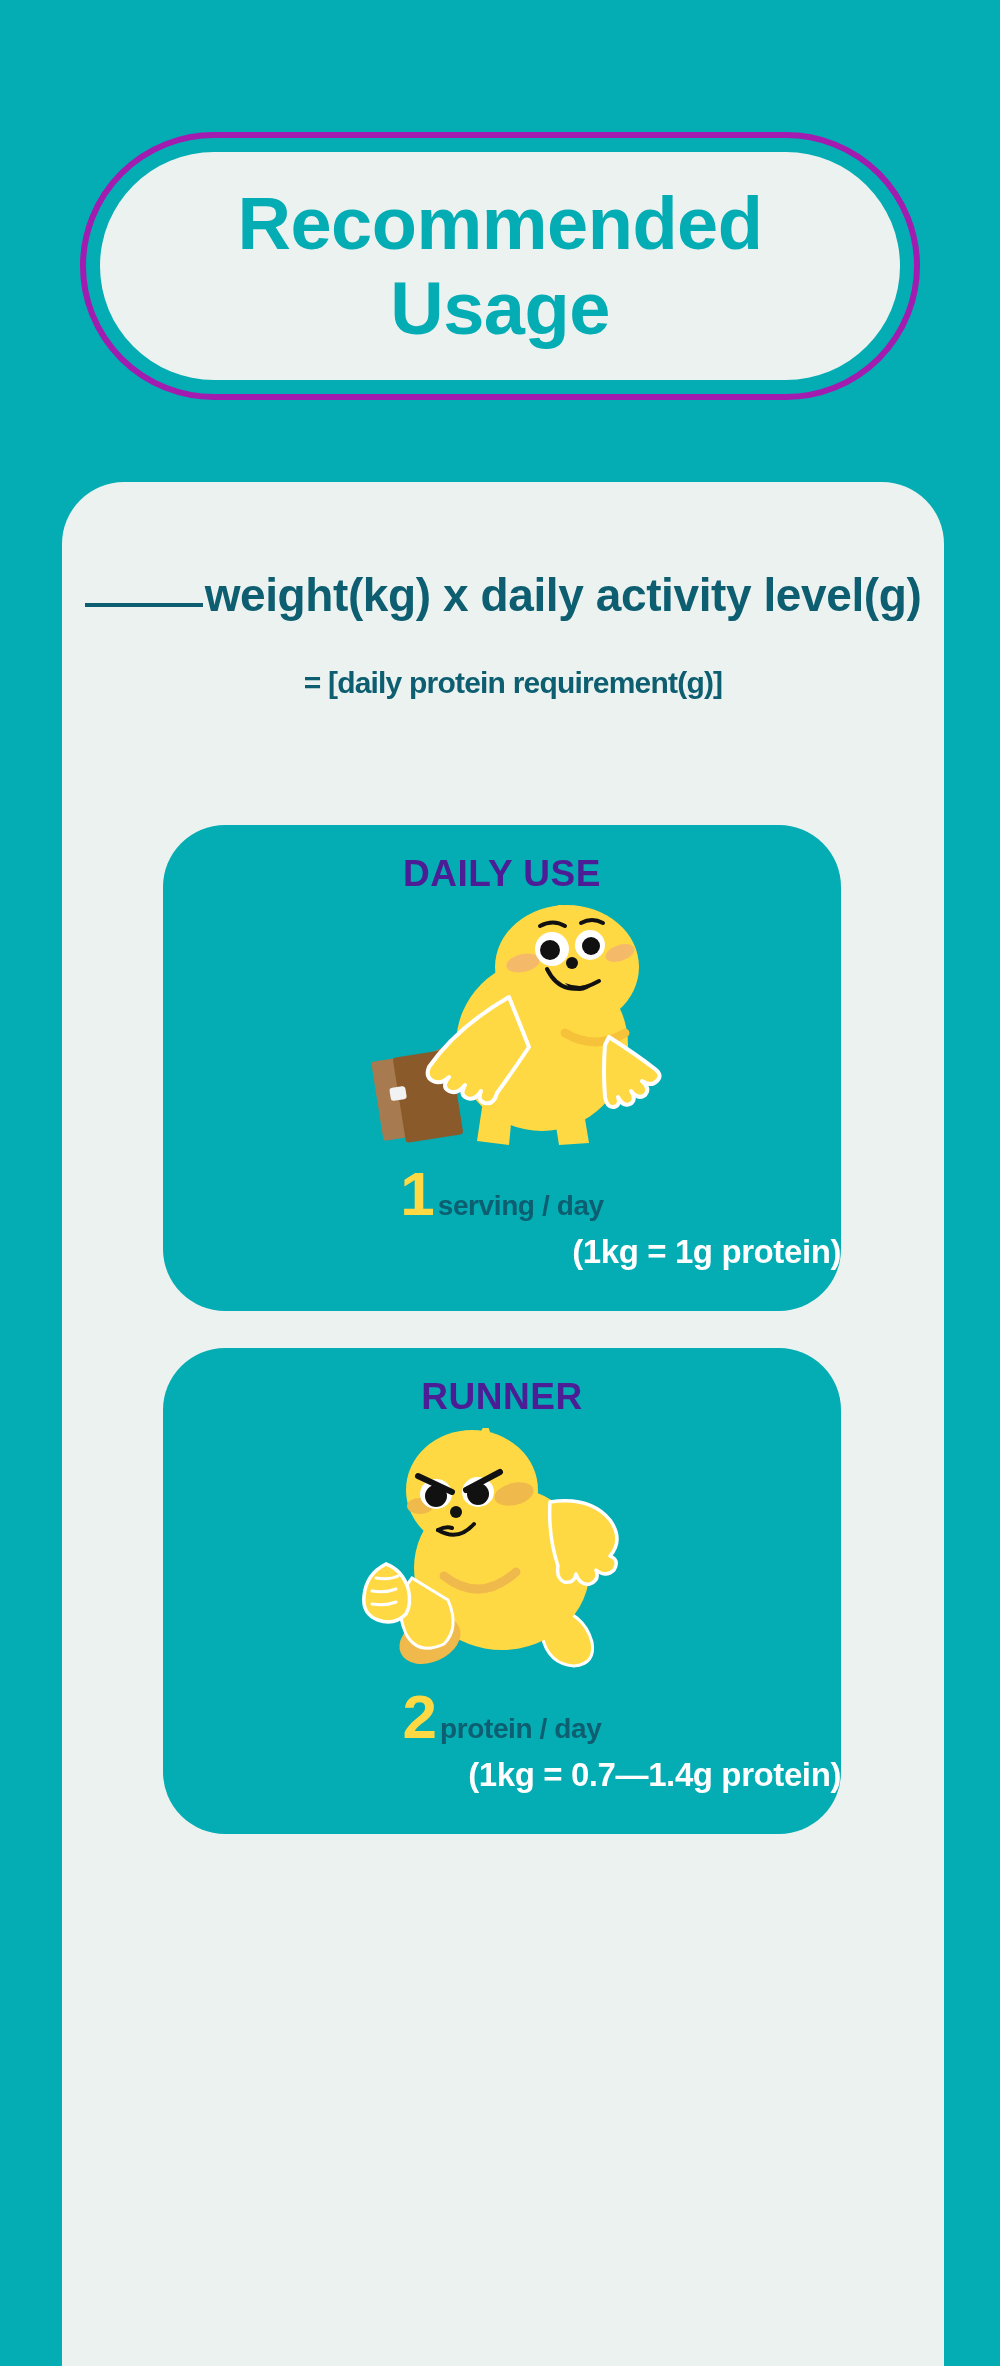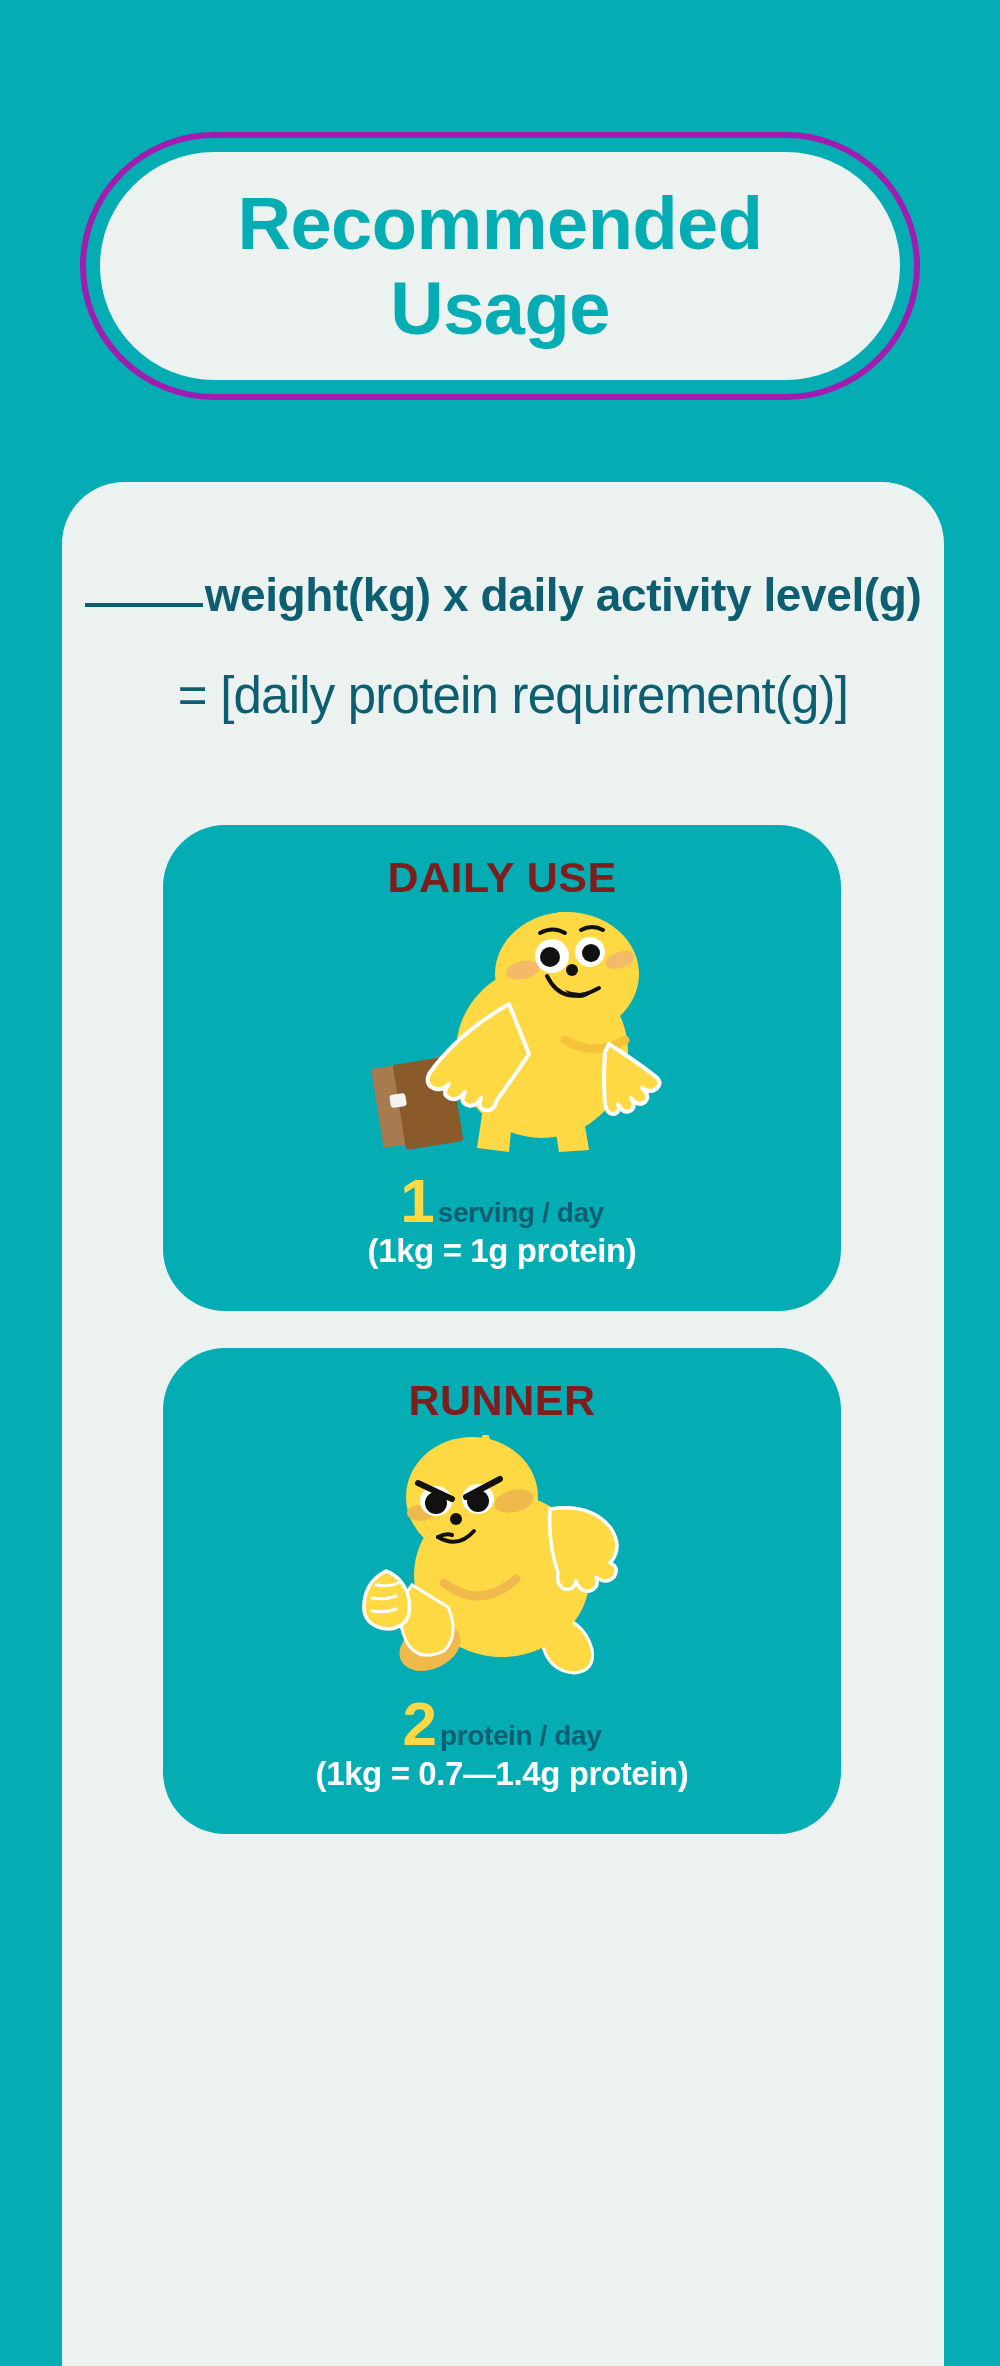--- a/index.html
+++ b/index.html
@@ -75,42 +75,42 @@
   }
   .formula-blank {
     display:inline-block;
     width:118px;
     border-bottom:4px solid #0c5e70;
     vertical-align:4px;
     margin-right:2px;
   }
   .formula-line2 {
     margin-top:44px;
-    font-size:51px;
-    font-weight:normal;
+    font-size:30px;
+    font-weight:bold;
     letter-spacing:-0.8px;
     white-space:nowrap;
     padding-left:20px;
   }
 
   
   .card {
     position:absolute;
     left:101px;
     width:678px;
     background:#04acb4;
     border-radius:62px;
     text-align:center;
   }
   .card-daily { top:343px;  height:486px; }
   .card-runner{ top:866px; height:486px; }
 
   .card-title {
-    color:#7f1d1d;
-    font-size:43px;
+    color:#4c1d95;
+    font-size:37px;
     font-weight:bold;
     letter-spacing:0.5px;
     padding-top:28px;
   }
 
   .mascot-wrap {
     height:270px;
     display:flex;
     align-items:center;
     justify-content:center;
@@ -133,21 +133,22 @@
     font-size:28px;
     font-weight:bold;
     letter-spacing:-0.4px;
     margin-left:3px;
   }
   .serving-note {
     color:#ffffff;
     font-size:33px;
     font-weight:bold;
     letter-spacing:-0.4px;
-    margin-top:0;
+    margin-top:8px;
+    text-align:right;
   }
 </style>
 </head>
 <body>
 
 <div class="header-badge">
   <div class="header-badge-inner">
     <div class="header-title">Recommended
 Usage</div>
   </div>

